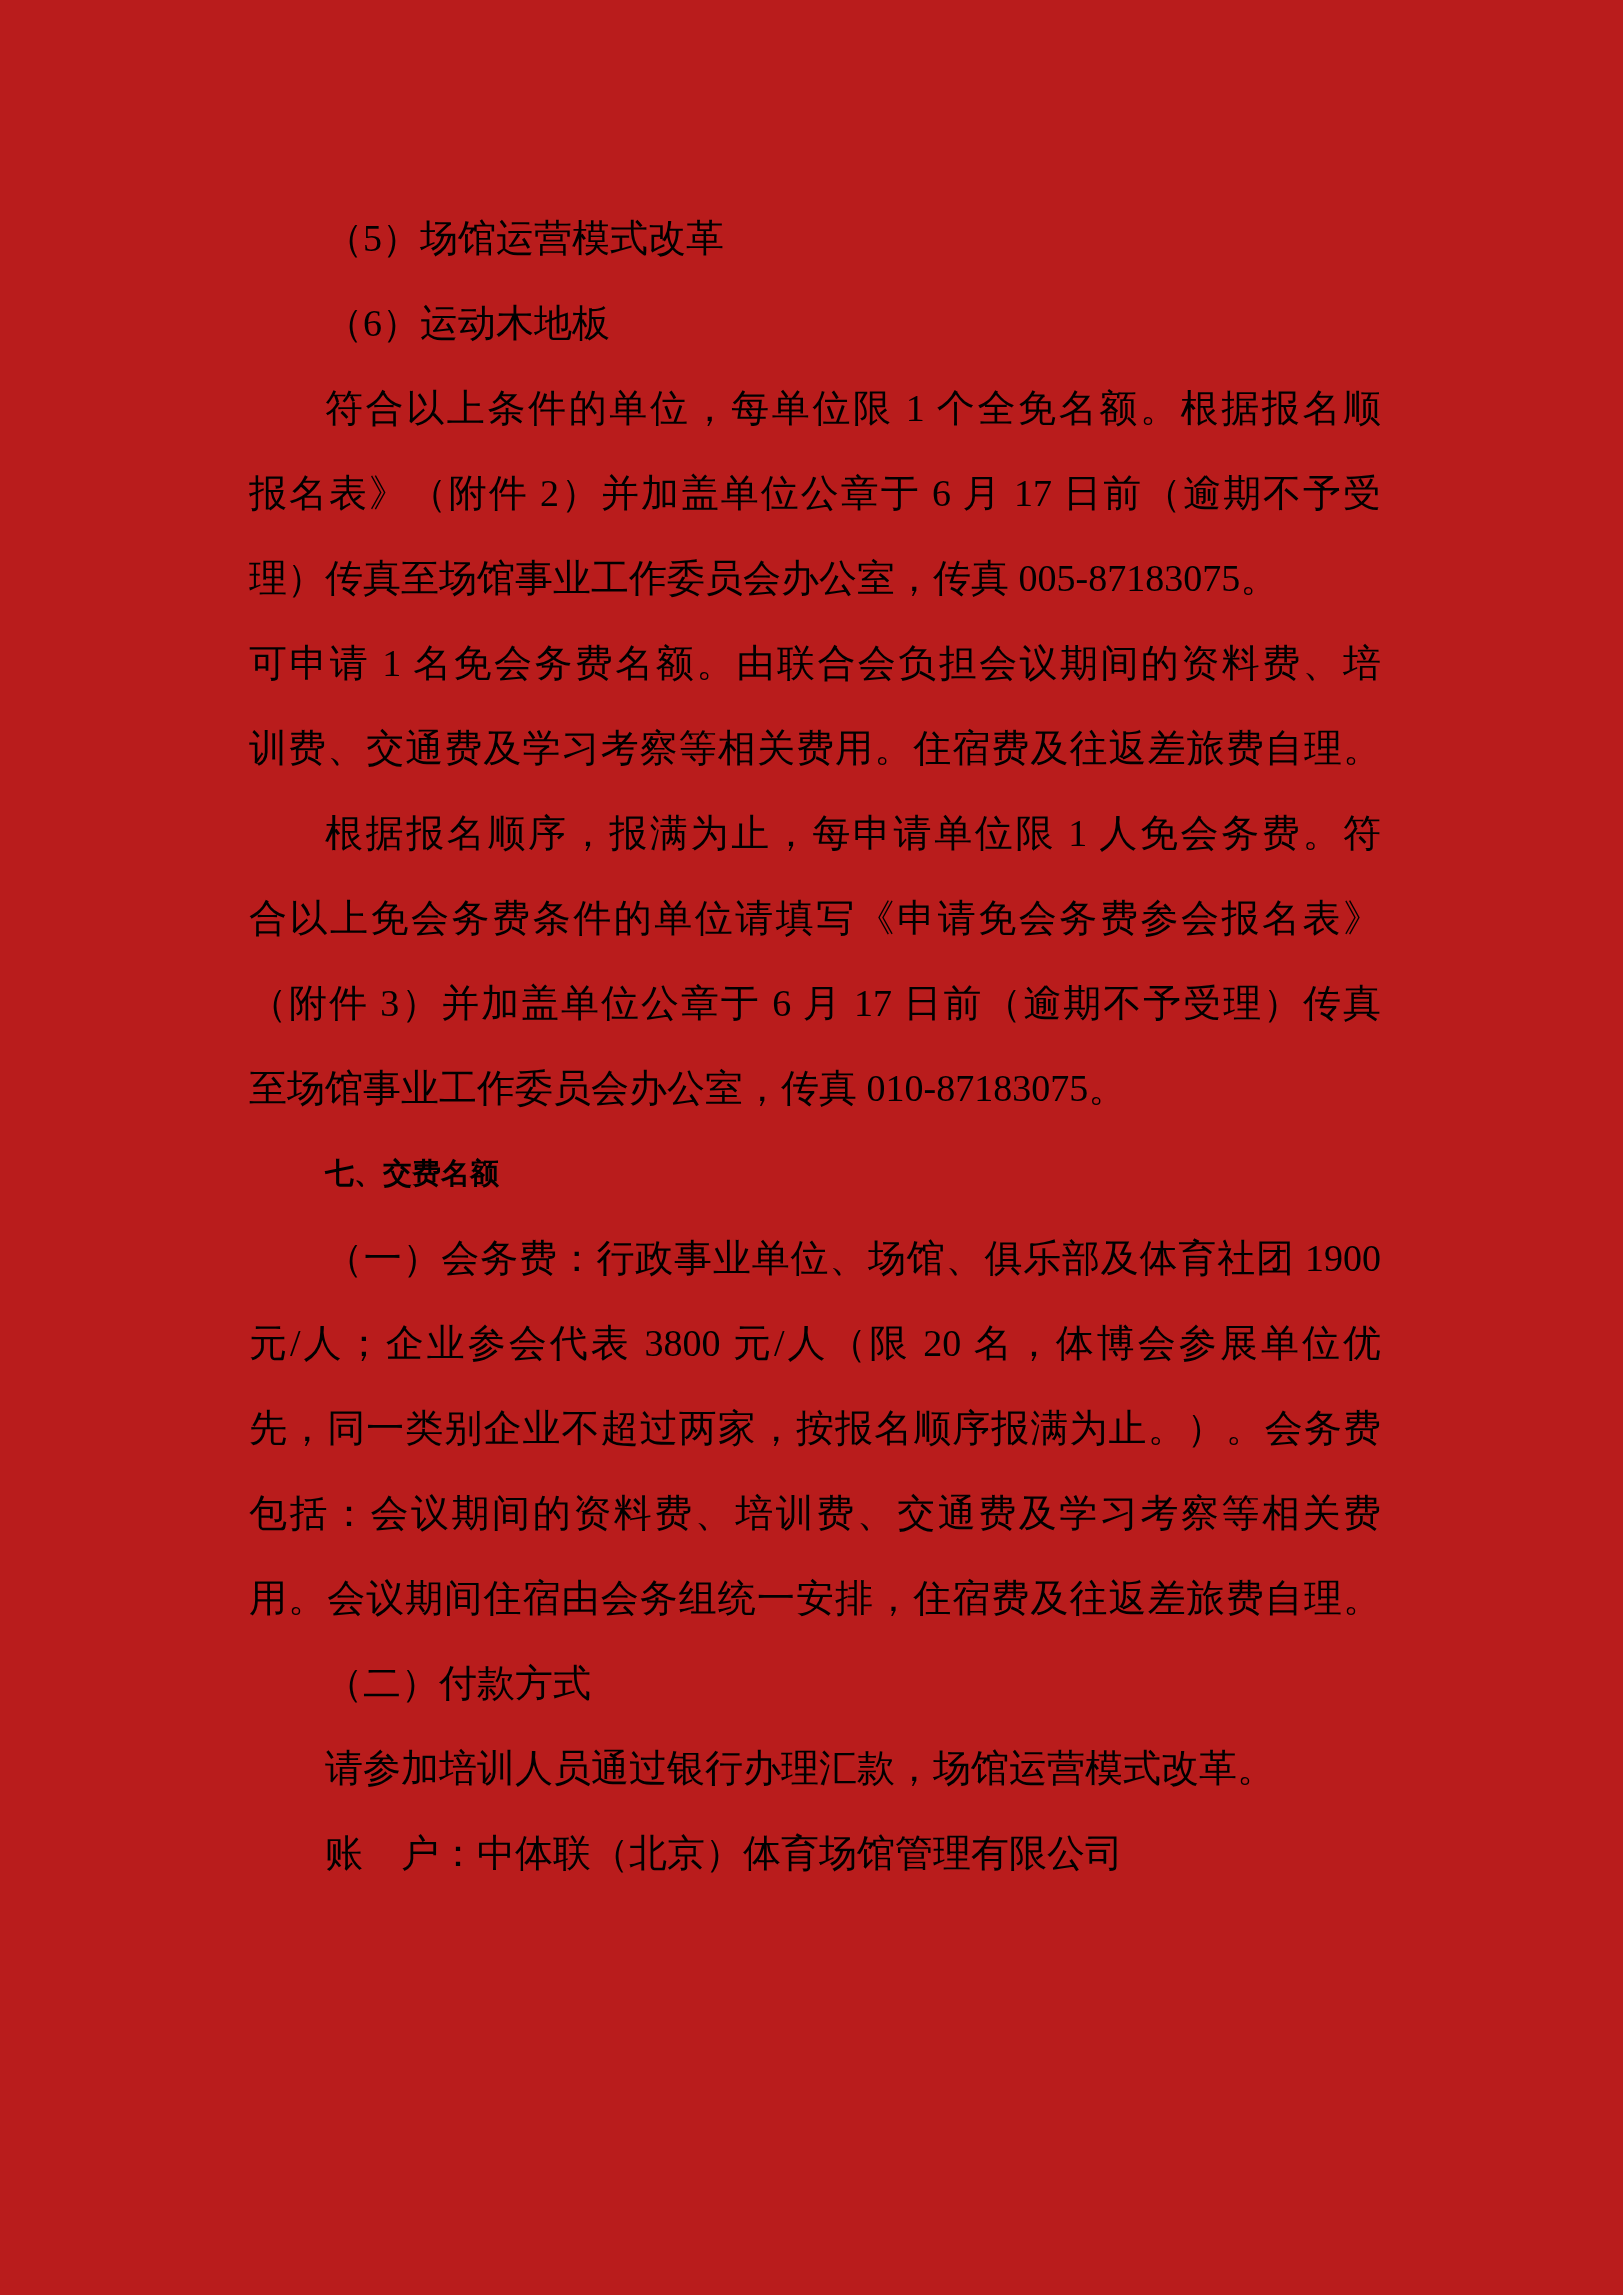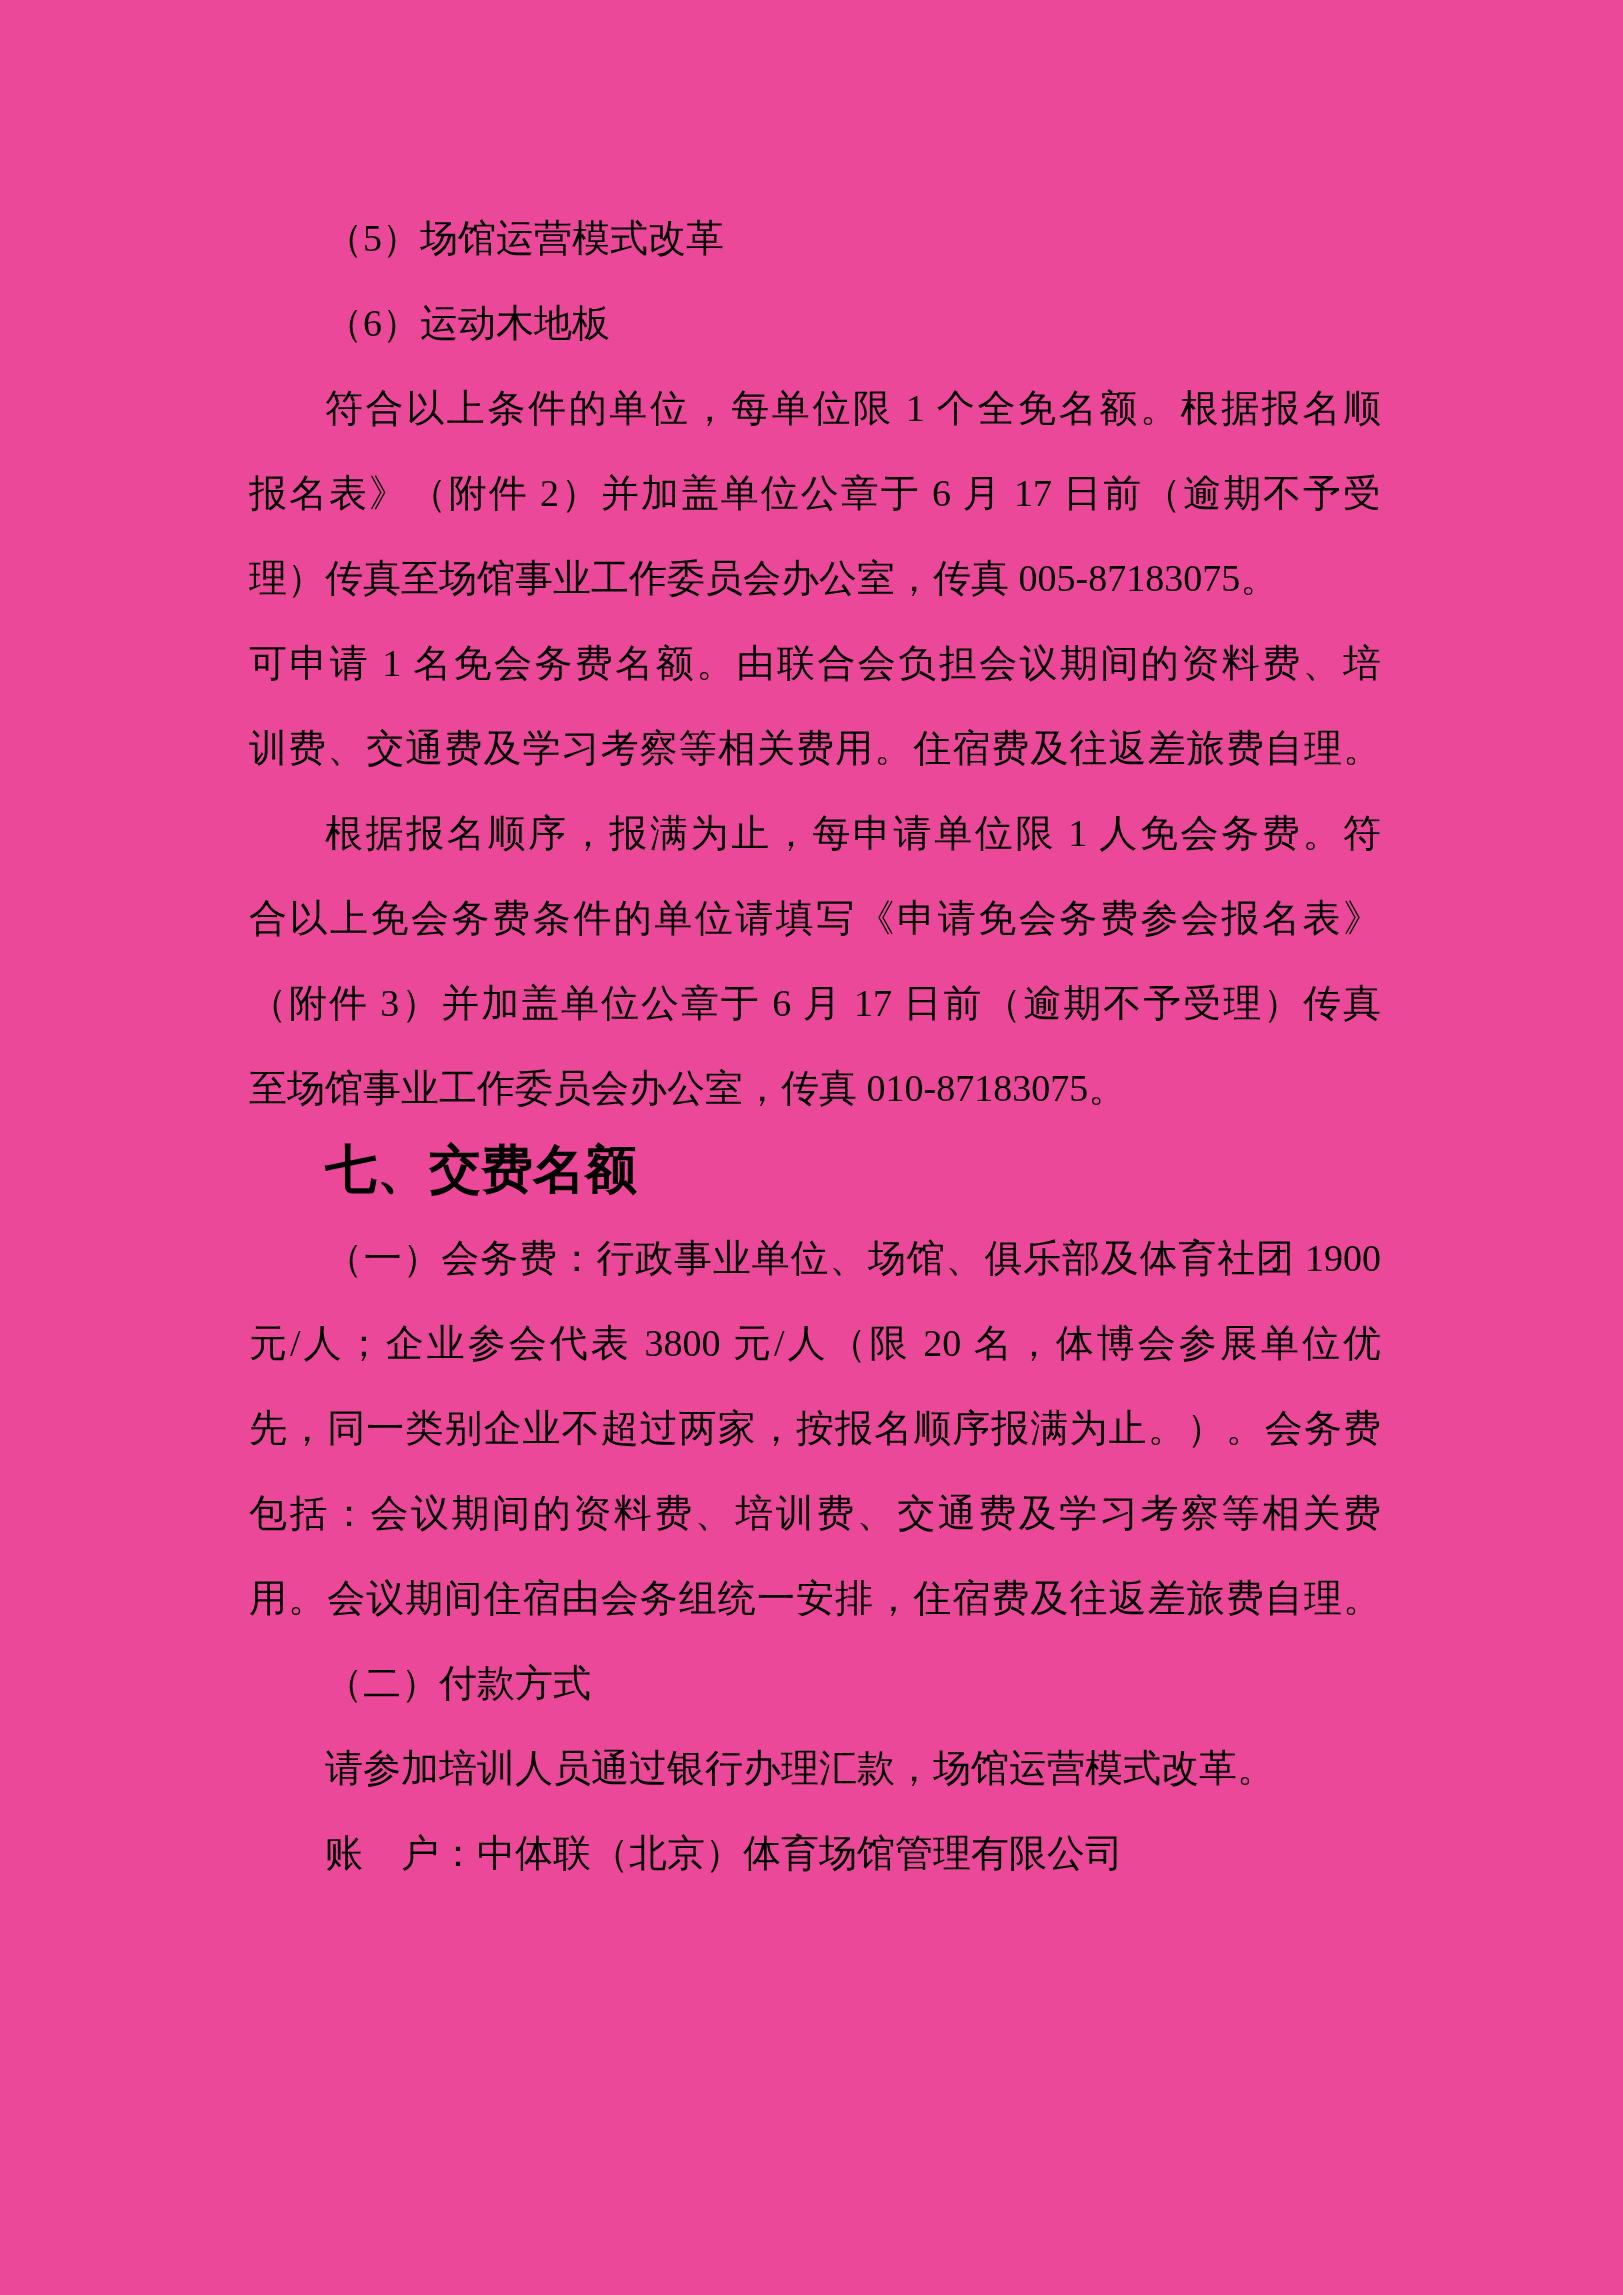--- a/index.html
+++ b/index.html
@@ -11,21 +11,21 @@
     width: 1623px;
     height: 2295px;
     position: relative;
     overflow: hidden;
   }
   .page {
     position: absolute;
     left: 0; top: 0;
     width: 1623px;
     height: 2295px;
-    background: #ec4899;
+    background: #b91c1c;
   }
   .text-block {
     position: absolute;
     left: 249px;
     top: 196px;
     width: 1132px;
   }
   .line {
     display: block;
     height: 85px;
@@ -41,23 +41,23 @@
     text-align: justify;
     text-align-last: justify;
     text-justify: inter-character;
   }
   
   .ind {
     text-indent: 76px;
   }
   
   .heading {
-    font-family: Liberation Mono, monospace;
+    font-family: Liberation Serif, serif;
     font-weight: bold;
-    font-size: 52px;
+    font-size: 29px;
   }
 </style>
 </head>
 <body>
 
 <div class="page">
   <div class="text-block">
     <div class="line ind">（5）场馆运营模式改革</div>
     <div class="line ind">（6）运动木地板</div>
     <div class="line ind j">符合以上条件的单位，每单位限 1 个全免名额。根据报名顺</div>

